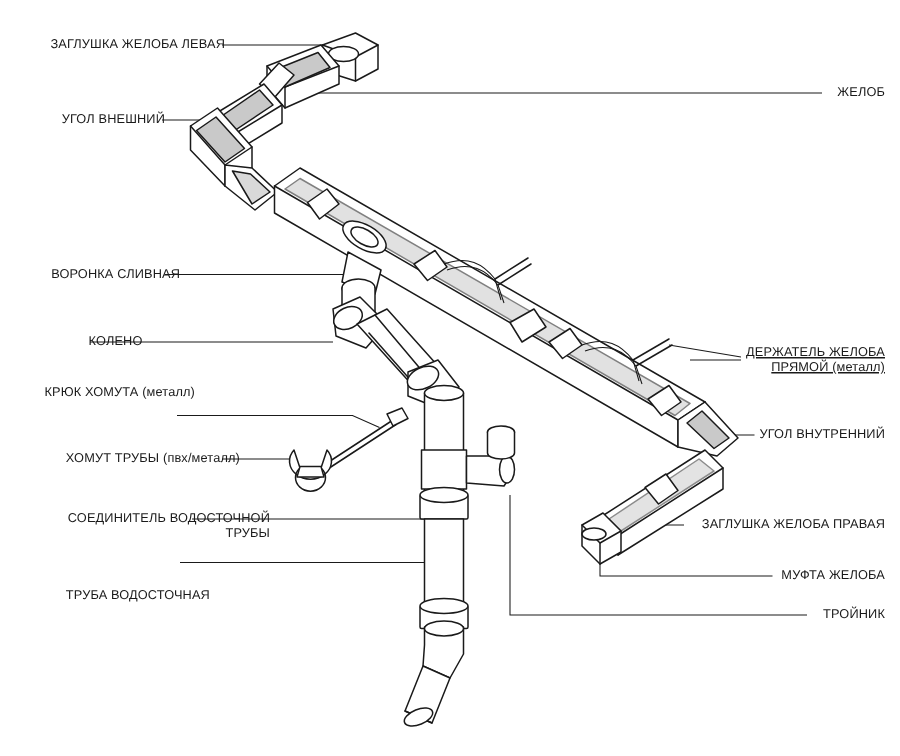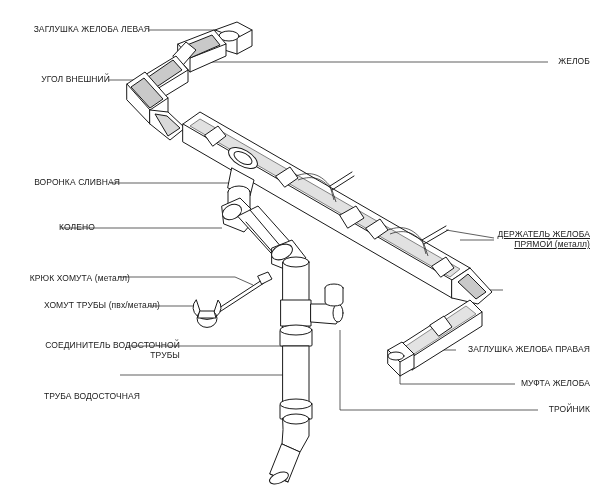--- a/index.html
+++ b/index.html
@@ -209,33 +209,34 @@
   </svg>
 
   <div class="lbl lbl-left" style="left:10px; top:24px; width:140px;">ЗАГЛУШКА ЖЕЛОБА ЛЕВАЯ</div>
 
   <div class="lbl lbl-left" style="left:10px; top:74px; width:100px;">УГОЛ ВНЕШНИЙ</div>
 
   <div class="lbl lbl-left" style="left:10px; top:177px; width:110px;">ВОРОНКА СЛИВНАЯ</div>
 
   <div class="lbl lbl-left" style="left:10px; top:222px; width:60px;padding-left:25px;">КОЛЕНО</div>
 
-  <div class="lbl lbl-left" style="left:10px; top:273px; width:120px;">КРЮК ХОМУТА (металл)</div>
+  <div class="lbl lbl-left" style="left:10px; top:256px; width:120px;">КРЮК ХОМУТА (металл)</div>
 
   <div class="lbl lbl-left" style="left:10px; top:300px; width:150px;">ХОМУТ ТРУБЫ (пвх/металл)</div>
 
   <div class="lbl lbl-left" style="left:20px; top:340px; width:160px;">СОЕДИНИТЕЛЬ ВОДОСТОЧНОЙ ТРУБЫ</div>
 
   <div class="lbl lbl-left" style="left:10px; top:369px; width:130px;margin-top:22px;">ТРУБА ВОДОСТОЧНАЯ</div>
 
   <div class="lbl lbl-right" style="right:10px; top:56px; width:120px;">ЖЕЛОБ</div>
 
   <div class="lbl lbl-right" style="right:10px; top:229px; width:130px;text-decoration:underline;">ДЕРЖАТЕЛЬ ЖЕЛОБА
 ПРЯМОЙ (металл)</div>
 
+  <div class="lbl lbl-right" style="right:10px; top:284px; width:130px;">УГОЛ ВНУТРЕННИЙ</div>
 
   <div class="lbl lbl-right" style="right:10px; top:344px; width:150px;text-align:right;">ЗАГЛУШКА ЖЕЛОБА ПРАВАЯ</div>
 
   <div class="lbl lbl-right" style="right:10px; top:378px; width:120px;">МУФТА ЖЕЛОБА</div>
 
   <div class="lbl lbl-right" style="right:10px; top:404px; width:100px;">ТРОЙНИК</div>
 
 </div>
 
 </body></html>

